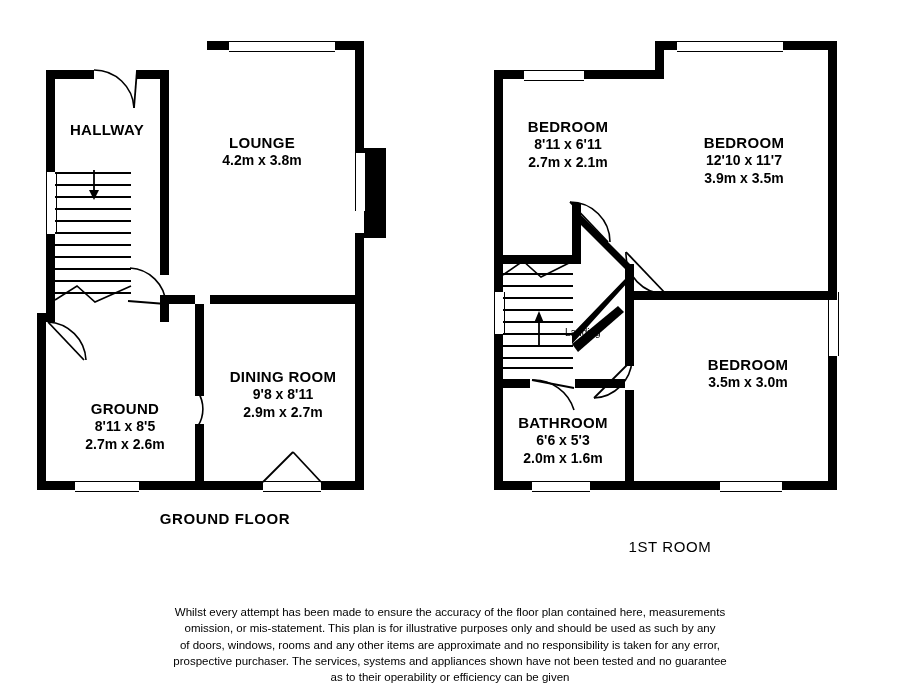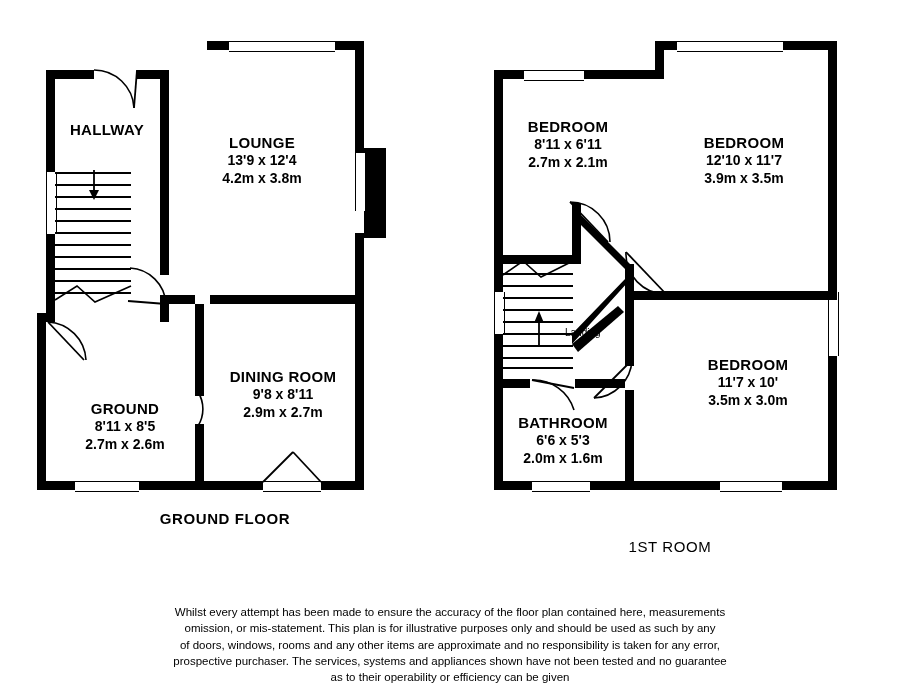--- a/index.html
+++ b/index.html
@@ -181,21 +181,20 @@
         <path d="M 0 20 L 22 6 L 40 22 L 76 6" fill="none" stroke="#000" stroke-width="1.6"></path>
       </svg>
     </div>
 
     <div class="room-label" style="left:52px; top:120px; width:110px;">
       <div class="room-name">HALLWAY</div>
     </div>
 
     <div class="room-label" style="left:192px; top:133px; width:140px;">
       <div class="room-name">LOUNGE</div>
-      <div class="room-dim">13'9 x 12'4</div>
       <div class="room-dim">4.2m x 3.8m</div>
     </div>
 
     <div class="room-label" style="left:60px; top:399px; width:130px;">
       <div class="room-name">GROUND</div>
       <div class="room-dim">8'11 x 8'5</div>
       <div class="room-dim">2.7m x 2.6m</div>
     </div>
 
     <div class="room-label" style="left:203px; top:367px; width:160px;">
@@ -296,21 +295,20 @@
     </div>
 
     <div class="room-label" style="left:668px; top:133px; width:152px;">
       <div class="room-name">BEDROOM</div>
       <div class="room-dim">12'10 x 11'7</div>
       <div class="room-dim">3.9m x 3.5m</div>
     </div>
 
     <div class="room-label" style="left:672px; top:355px; width:152px;">
       <div class="room-name">BEDROOM</div>
-      <div class="room-dim">11'7 x 10'</div>
       <div class="room-dim">3.5m x 3.0m</div>
     </div>
 
     <div class="room-label" style="left:498px; top:413px; width:130px;">
       <div class="room-name">BATHROOM</div>
       <div class="room-dim">6'6 x 5'3</div>
       <div class="room-dim">2.0m x 1.6m</div>
     </div>
 
     <div class="landing-label" style="left:565px; top:327px;">Landing</div>

